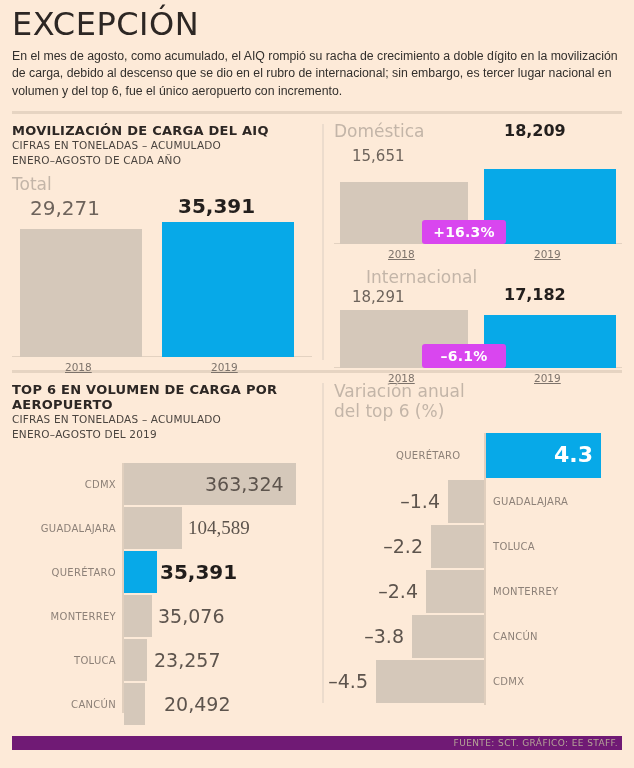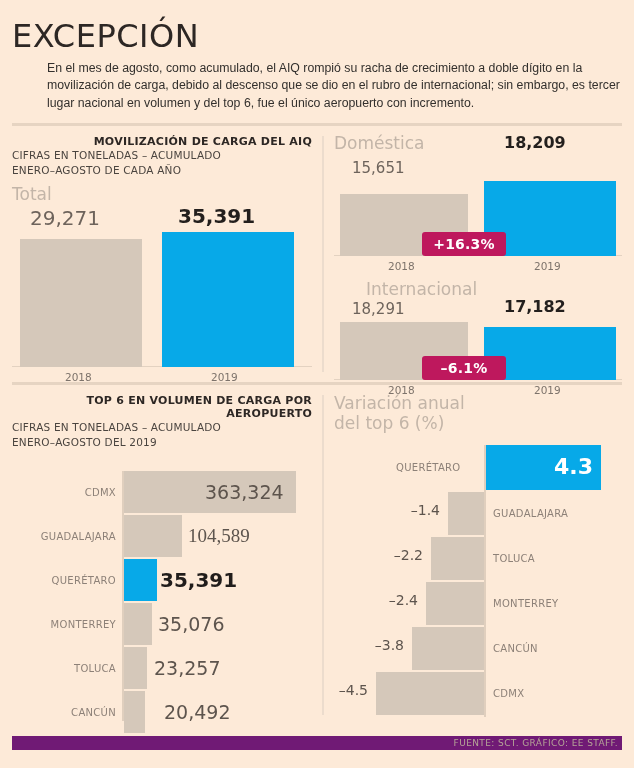--- a/index.html
+++ b/index.html
@@ -10,36 +10,35 @@
     width: 634px;
     height: 768px;
     background: #fdead8;
     font-family: "Liberation Sans", sans-serif;
     color: #332e2b;
     overflow: hidden;
     position: relative;
   }
 
   
-  .header { padding: 16px 12px 0 12px; }
+  .header { padding: 4px 12px 0 12px; }
   .headline {
     font-size: 32px;
     font-weight: 400;
     letter-spacing: 0.5px;
     color: #2d2724;
     line-height: 1.05;
     margin: 4px 0 6px 0;
     font-family: "DejaVu Sans", sans-serif;
   }
   .deck {
     font-size: 12.3px;
     line-height: 1.45;
     color: #33302d;
     max-width: 612px;
-    margin-left: 35px;
   }
 
   .hr {
     height: 3px;
     background: #e6d4c2;
     margin: 10px 12px 0 12px;
   }
 
   
   .grid {
@@ -53,27 +52,26 @@
   .col-right { width: 310px; box-sizing: border-box; padding-left: 22px; }
 
   .vdiv {
     position: absolute;
     width: 2px;
     background: #ecdccd;
   }
 
   
   .sec-title {
-    font-size: 11px;
+    font-size: 13px;
     font-weight: bold;
     letter-spacing: 0.25px;
     color: #2d2724;
     margin: 9px 0 0 0;
     font-family: "DejaVu Sans", sans-serif;
-    text-align: right;
   }
   .sec-sub {
     font-size: 10.5px;
     color: #4a443f;
     line-height: 1.28;
     letter-spacing: 0.2px;
     margin-top: 1px;
     font-family: "DejaVu Sans", sans-serif;
   }
   .panel-label {
@@ -114,24 +112,25 @@
     font-size: 16px;
     font-weight: bold;
     color: #231f1d;
     font-family: "DejaVu Sans", sans-serif;
   }
   .yeartick {
     position: absolute;
     font-size: 10.5px;
     color: #7d736b;
     font-family: "DejaVu Sans", sans-serif;
+    text-decoration: underline;
   }
   .pct-badge {
     position: absolute;
-    background: #be185d;
+    background: #d946ef;
     color: #ffffff;
     font-weight: bold;
     font-family: "DejaVu Sans", sans-serif;
     border-radius: 3px;
     display: flex;
     align-items: center;
     justify-content: center;
     letter-spacing: 0.2px;
   }
 
@@ -176,21 +175,21 @@
   .v-label {
     position: absolute;
     font-size: 10px;
     color: #8d8178;
     letter-spacing: 0.3px;
     font-family: "DejaVu Sans", sans-serif;
     white-space: nowrap;
   }
   .v-val {
     position: absolute;
-    font-size: 14px;
+    font-size: 19px;
     color: #5d544d;
     font-family: "DejaVu Sans", sans-serif;
     white-space: nowrap;
     text-align: right;
   }
   .v-val.white {
     color: #ffffff;
     font-weight: bold;
     font-size: 22px;
   }

